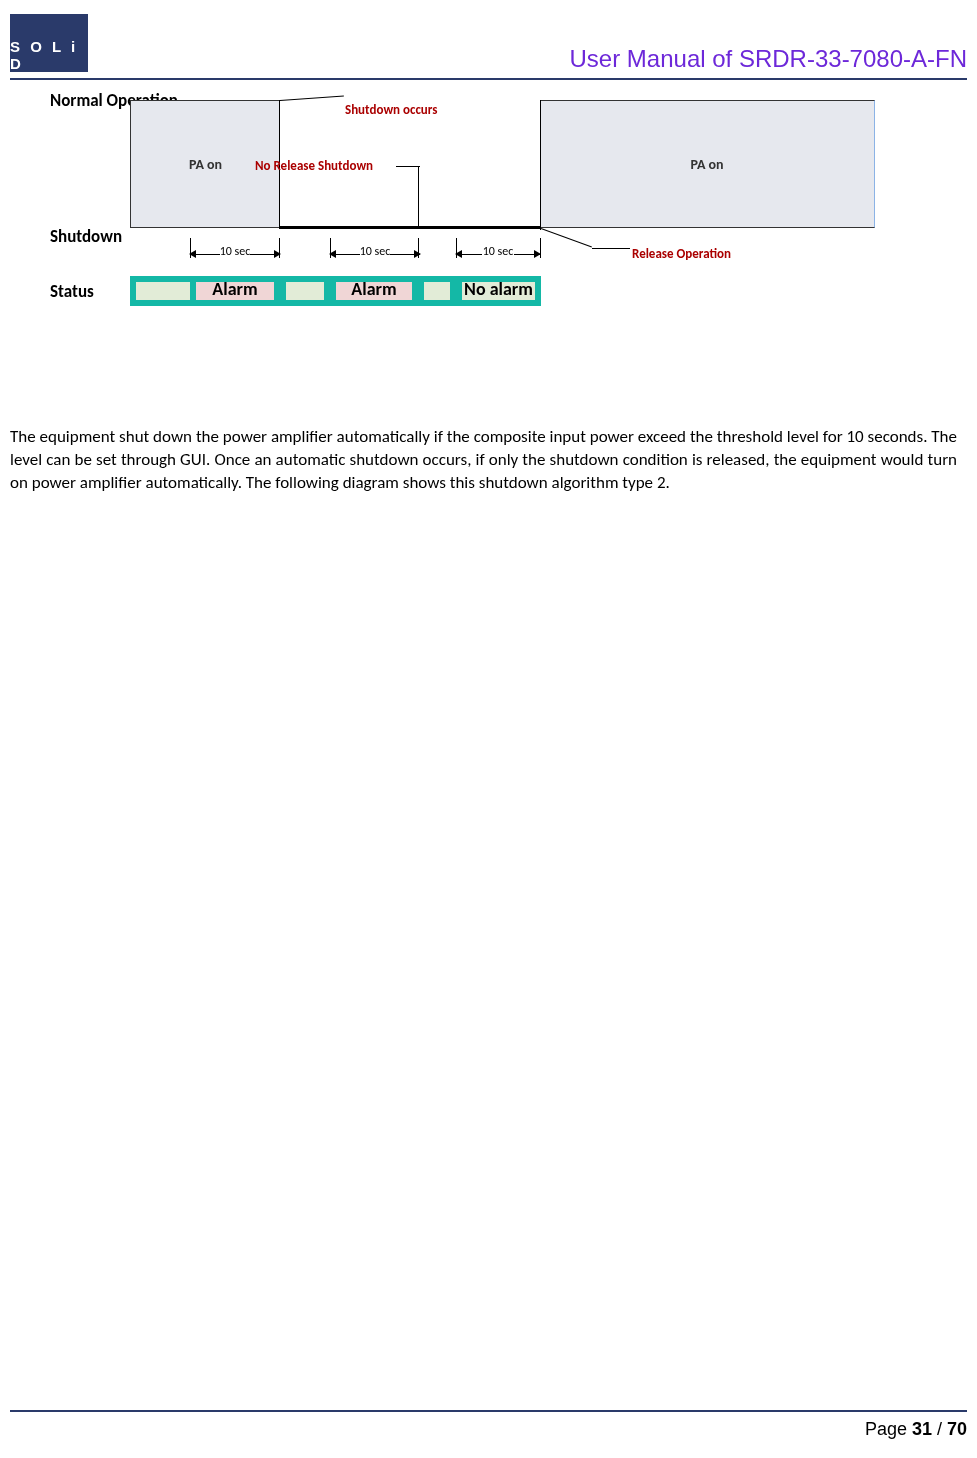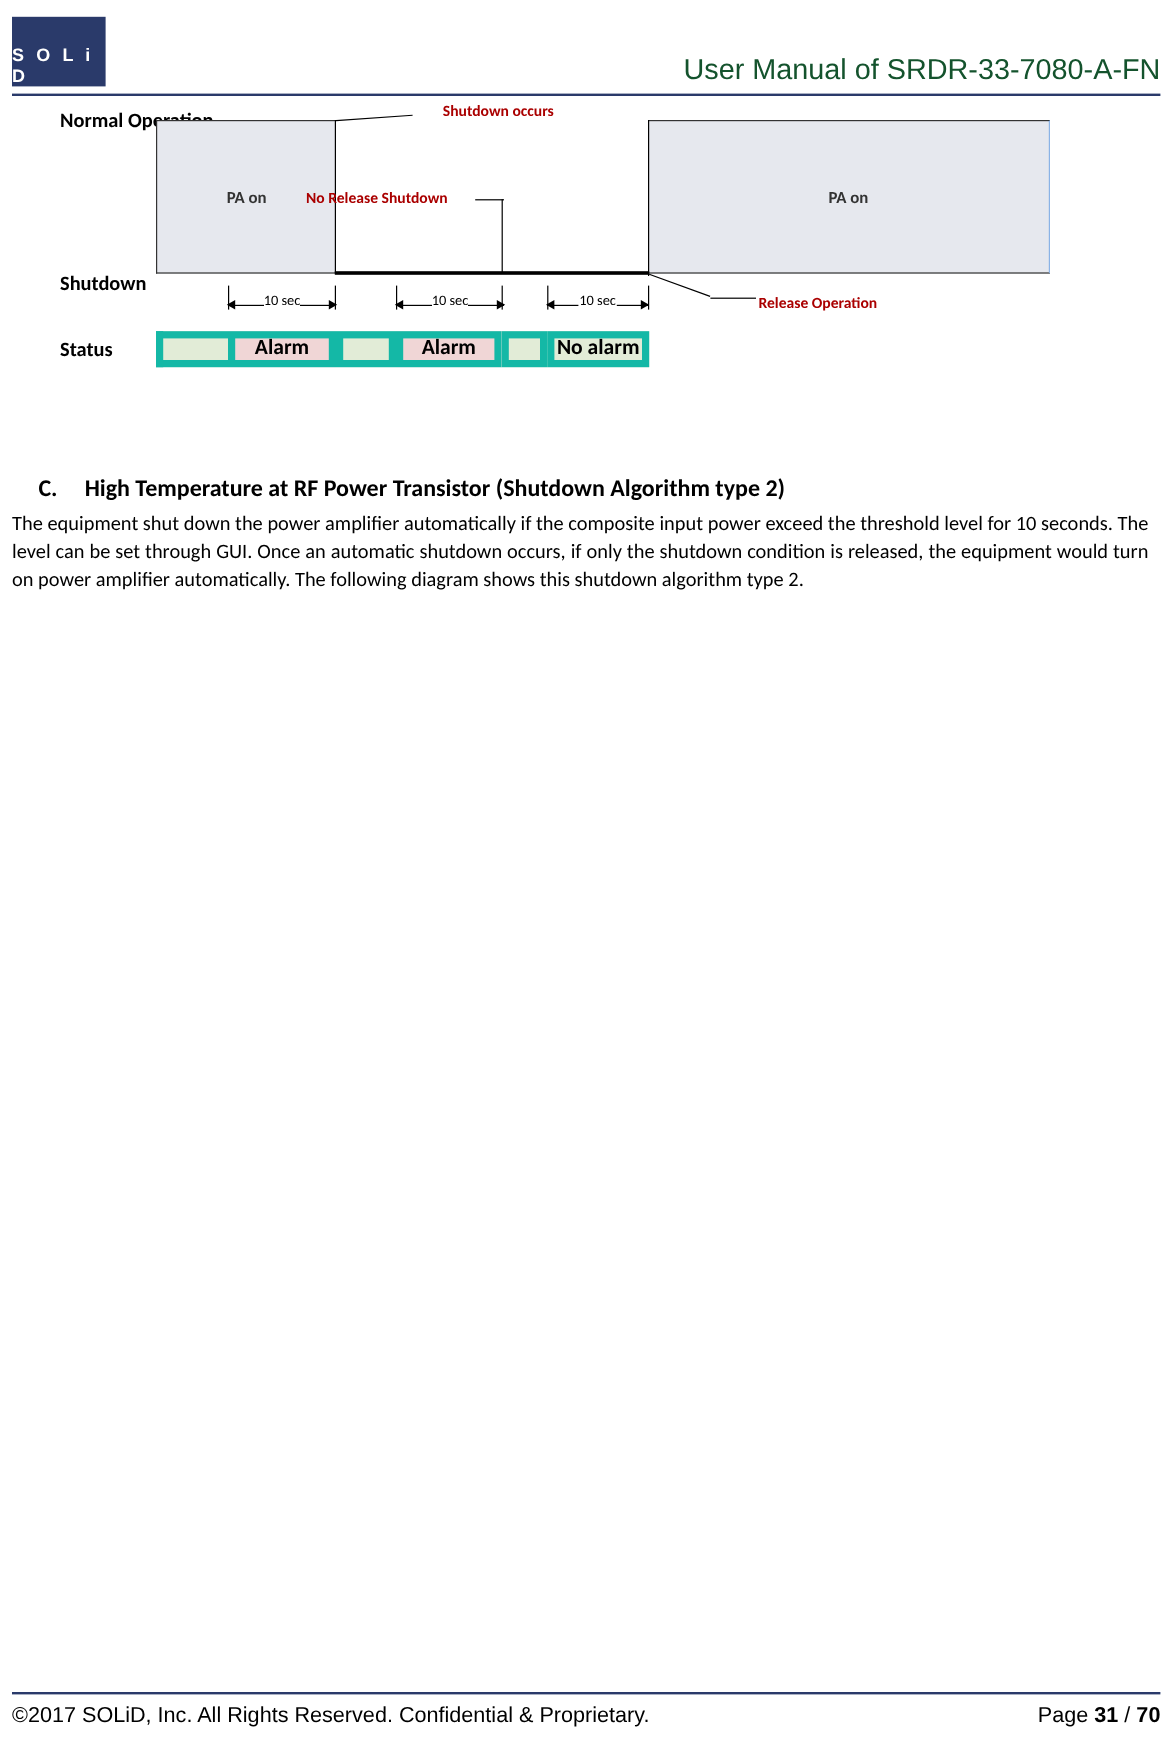--- a/index.html
+++ b/index.html
@@ -36,21 +36,21 @@
     justify-content: center;
     padding-bottom: 0;
     box-sizing: border-box;
   }
   .doc-title {
     position: absolute;
     right: 10px;
     top: 45px;
     font-family: Arial, sans-serif;
     font-size: 24px;
-    color: #14532d;
+    color: #6d28d9;
   }
   .header-rule {
     position: absolute;
     left: 10px;
     right: 10px;
     top: 78px;
     height: 2px;
     background: #2a3a6a;
   }
   
@@ -123,21 +123,21 @@
   .v-280 { left: 279px; top: 14px; height: 128px; }
   .v-540 { left: 540px; top: 14px; height: 130px; }
 
   
   .ann-red {
     position: absolute;
     color: #aa0000;
     font-weight: bold;
     font-size: 13px;
   }
-  .ann-shutdown-occurs { left: 345px; top: 0; margin-left: 24px; }
+  .ann-shutdown-occurs { left: 345px; top: 16px; }
   .ann-no-release { left: 255px; top: 72px; }
   .ann-release { left: 632px; top: 160px; }
 
   
   .leader { position: absolute; background: #000; height: 1px; }
   .leader-so-1 { left: 280px; top: 14px; width: 64px; transform-origin: left center; transform: rotate(-4deg);}
   .leader-nr { left: 396px; top: 80px; width: 24px; height: 1px; }
   .leader-nr-v { position: absolute; left: 418px; top: 80px; width: 1px; height: 62px; background:#000;}
   .leader-rel-1 { position: absolute; left: 541px; top: 142px; width: 54px; height:1px; background:#000; transform-origin:left center; transform: rotate(20deg);}
   .leader-rel-2 { position: absolute; left: 592px; top: 162px; width: 38px; height:1px; background:#000;}
@@ -273,25 +273,20 @@
     <div class="status-strip st3">
         <span>Alarm</span>
       </div>
     <div class="status-strip st4"></div>
     <div class="status-strip st5">
         <span>No alarm</span>
       </div>
   </div>
 
 
-  <div class="section-h">
-    <span class="num">C.</span>
-    <span>High Temperature at RF Power Transistor (Shutdown Algorithm type 2)</span>
-  </div>
   <div class="para">The equipment shut down the power amplifier automatically if the composite input power exceed the threshold level for 10 seconds. The level can be set through GUI. Once an automatic shutdown occurs, if only the shutdown condition is released, the equipment would turn on power amplifier automatically. The following diagram shows this shutdown algorithm type 2.</div>
 
   <div class="footer-rule"></div>
-  <div class="footer-left">©2017 SOLiD, Inc. All Rights Reserved. Confidential &amp; Proprietary.</div>
   <div class="footer-right">
     <span>Page </span><b>31</b><span> / </span><b>70</b>
   </div>
 
 </div>
 
 </body></html>

